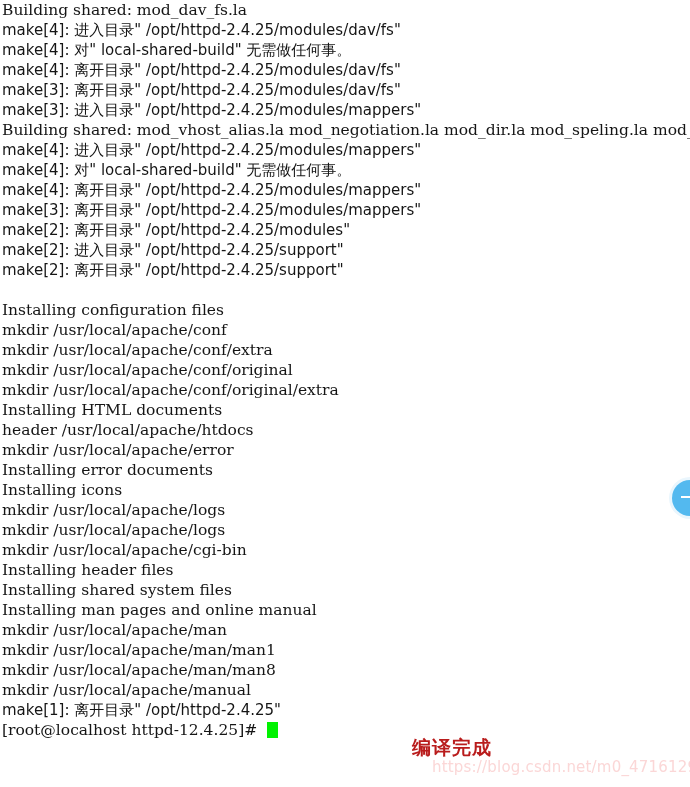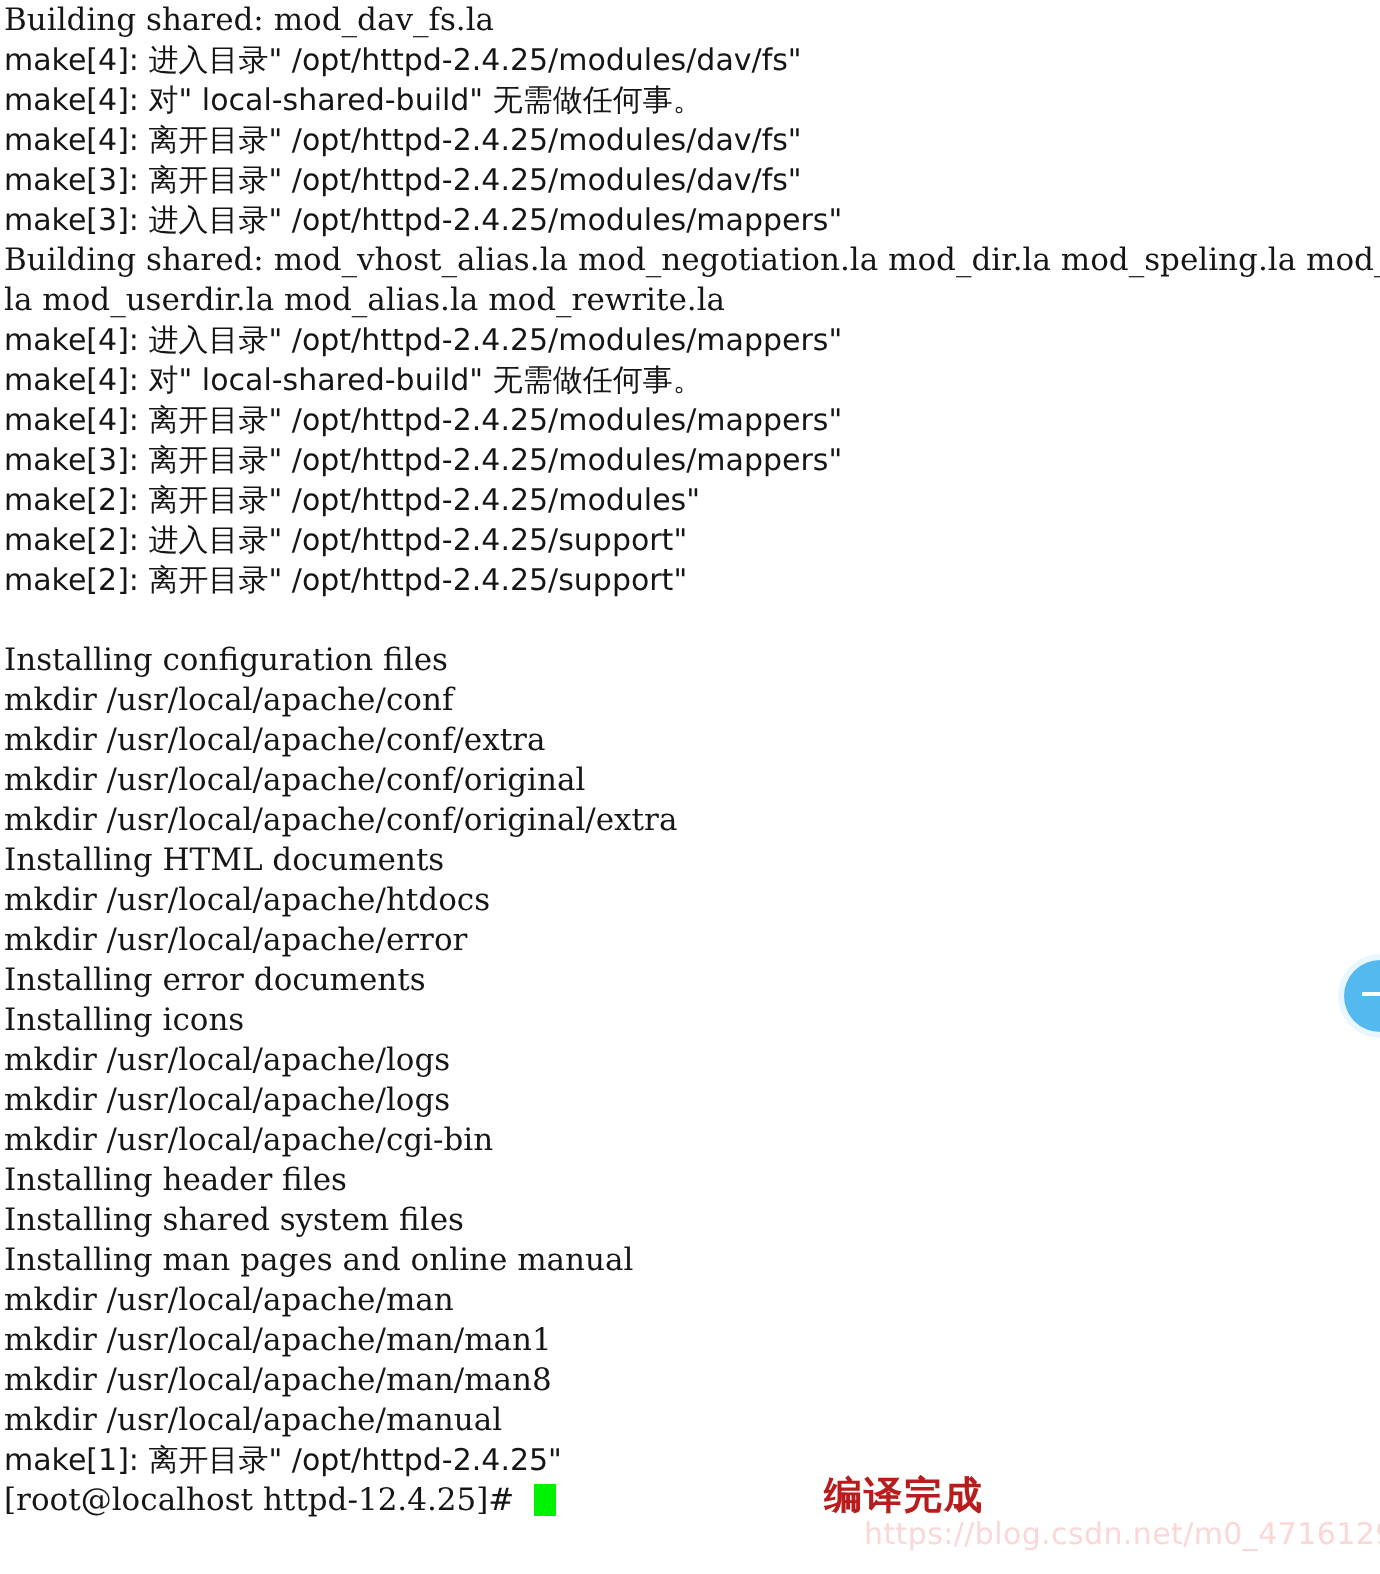--- a/index.html
+++ b/index.html
@@ -112,36 +112,35 @@
 
 <div id="terminal">
 
   <div class="term-line">Building shared: mod_dav_fs.la</div>
   <div class="term-line cjk">make[4]: 进入目录" /opt/httpd-2.4.25/modules/dav/fs"</div>
   <div class="term-line cjk">make[4]: 对" local-shared-build" 无需做任何事。</div>
   <div class="term-line cjk">make[4]: 离开目录" /opt/httpd-2.4.25/modules/dav/fs"</div>
   <div class="term-line cjk">make[3]: 离开目录" /opt/httpd-2.4.25/modules/dav/fs"</div>
   <div class="term-line cjk">make[3]: 进入目录" /opt/httpd-2.4.25/modules/mappers"</div>
   <div class="term-line wide">Building shared: mod_vhost_alias.la mod_negotiation.la mod_dir.la mod_speling.la mod_userdir.la mod_alias.la mod_rewrite.la</div>
-  <div class="term-line">la mod_userdir.la mod_alias.la mod_rewrite.la</div>
   <div class="term-line cjk">make[4]: 进入目录" /opt/httpd-2.4.25/modules/mappers"</div>
   <div class="term-line cjk">make[4]: 对" local-shared-build" 无需做任何事。</div>
   <div class="term-line cjk">make[4]: 离开目录" /opt/httpd-2.4.25/modules/mappers"</div>
   <div class="term-line cjk">make[3]: 离开目录" /opt/httpd-2.4.25/modules/mappers"</div>
   <div class="term-line cjk">make[2]: 离开目录" /opt/httpd-2.4.25/modules"</div>
   <div class="term-line cjk">make[2]: 进入目录" /opt/httpd-2.4.25/support"</div>
   <div class="term-line cjk">make[2]: 离开目录" /opt/httpd-2.4.25/support"</div>
   <div class="term-line blank"></div>
   <div class="term-line">Installing configuration files</div>
   <div class="term-line">mkdir /usr/local/apache/conf</div>
   <div class="term-line">mkdir /usr/local/apache/conf/extra</div>
   <div class="term-line">mkdir /usr/local/apache/conf/original</div>
   <div class="term-line">mkdir /usr/local/apache/conf/original/extra</div>
   <div class="term-line">Installing HTML documents</div>
-  <div class="term-line">mkdir /usr/local/apache/htdocs</div>
+  <div class="term-line">header /usr/local/apache/htdocs</div>
   <div class="term-line">mkdir /usr/local/apache/error</div>
   <div class="term-line">Installing error documents</div>
   <div class="term-line">Installing icons</div>
   <div class="term-line">mkdir /usr/local/apache/logs</div>
   <div class="term-line">mkdir /usr/local/apache/logs</div>
   <div class="term-line">mkdir /usr/local/apache/cgi-bin</div>
   <div class="term-line">Installing header files</div>
   <div class="term-line">Installing shared system files</div>
   <div class="term-line">Installing man pages and online manual</div>
   <div class="term-line">mkdir /usr/local/apache/man</div>

